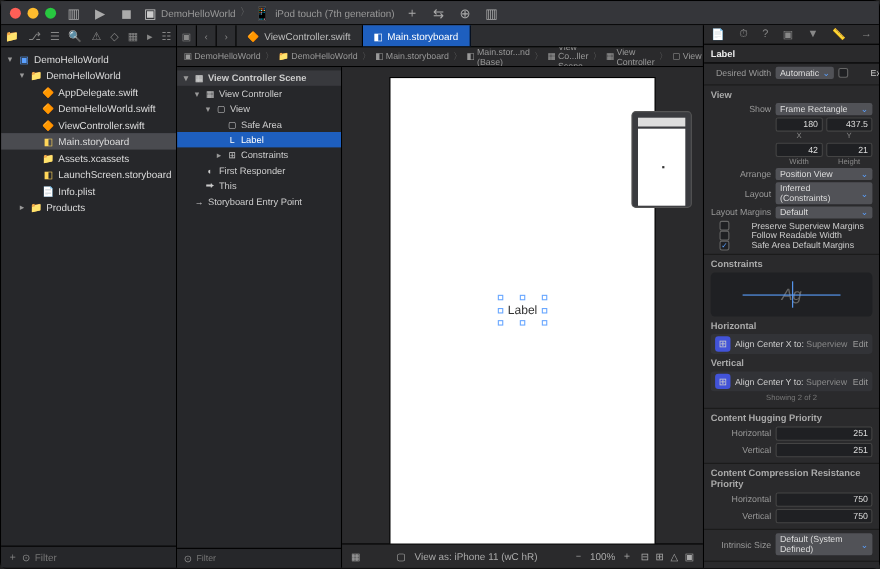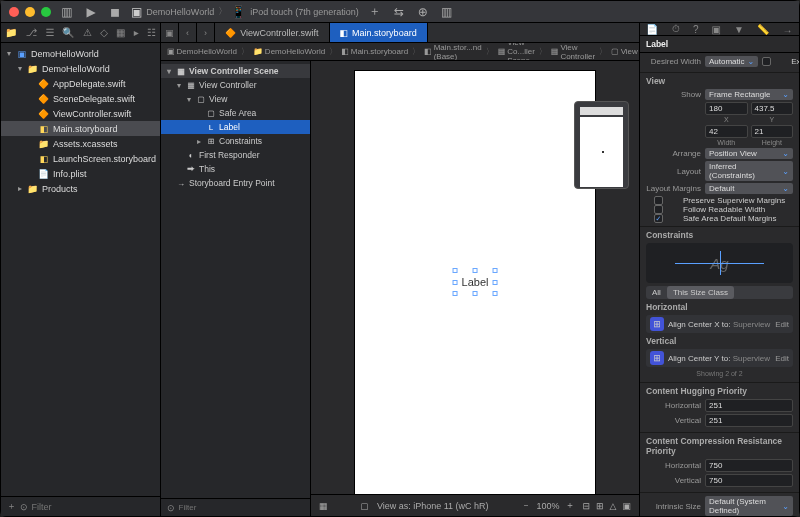--- a/index.html
+++ b/index.html
@@ -83,21 +83,21 @@
 .insp .tabs2 span{font-size:10px}
 .insp .tabs2 .act{color:#5aa0ff}
 .insp .hdr{padding:3px 6px;color:#eee;font-weight:600;border-bottom:1px solid #000}
 .insp .sect{padding:3px 6px;border-bottom:1px solid #1a1a1a}
 .insp .stitle{color:#aaa;font-weight:600;margin-bottom:3px;font-size:8.5px}
 .insp .row2{display:flex;align-items:center;gap:4px;margin-bottom:2px}
 .insp .row2 .lab{color:#999;text-align:right;flex:0 0 55px;font-size:8px}
 .insp .row2 .val{flex:1}
 .pop{background:#515257;border-radius:2px;padding:1px 4px;display:flex;align-items:center;justify-content:space-between;color:#ddd;font-size:8px}
 .pop::after{content:'⌄';color:#5aa0ff;margin-left:3px}
-.fld{background:#1f2023;border:1px solid #444;border-radius:2px;padding:1px 3px;color:#ddd;font-size:8px;text-align:left}
+.fld{background:#1f2023;border:1px solid #444;border-radius:2px;padding:1px 3px;color:#ddd;font-size:8px;text-align:right}
 .xy{display:flex;gap:3px}
 .xy .col{flex:1;text-align:center}
 .xy .fld{width:100%}
 .xy .sub{color:#888;font-size:7px;margin-top:1px}
 .chk{display:flex;align-items:center;gap:20px;font-size:8px;color:#ccc}
 .chk .box{width:9px;height:9px;border:1px solid #666;background:#1f2023;border-radius:2px;display:flex;align-items:center;justify-content:center;font-size:7px;color:#5aa0ff}
 .cwell{background:#1f2023;border-radius:4px;height:40px;display:flex;align-items:center;justify-content:center;position:relative;margin:3px 0}
 .cwell .cx{position:absolute;background:#5aa0ff}
 .cwell .ch{width:60%;height:1px;top:50%}.cwell .cv{height:60%;width:1px;left:50%}
 .cwell .ag{color:#666;font-size:15px;font-style:italic}
@@ -162,21 +162,21 @@
             <span>DemoHelloWorld</span>
           </div>
           <div class="trow" style="padding-left: 26px;">
             <span class="disc"></span>
             <span class="ficon swift">🔶</span>
             <span>AppDelegate.swift</span>
           </div>
           <div class="trow" style="padding-left: 26px;">
             <span class="disc"></span>
             <span class="ficon swift">🔶</span>
-            <span>SceneDelegate.swift</span>
+            <span>DemoHelloWorld.swift</span>
           </div>
           <div class="trow" style="padding-left: 26px;">
             <span class="disc"></span>
             <span class="ficon swift">🔶</span>
             <span>ViewController.swift</span>
           </div>
           <div class="trow sel" style="padding-left: 26px;">
             <span class="disc"></span>
             <span class="ficon sb">◧</span>
             <span>Main.storyboard</span>
@@ -432,24 +432,20 @@
           </div>
       </div>
 
       <div class="sect">
         <div class="stitle">Constraints</div>
         <div class="cwell">
           <div class="cx ch"></div>
             <div class="cx cv"></div>
           <span class="ag">Ag</span>
         </div>
-        <div class="segc">
-            <span>All</span>
-            <span class="on">This Size Class</span>
-          </div>
         <div class="stitle">Horizontal</div>
         <div class="crow">
           <div class="ci">⊞</div>
           <div class="ct"><span>Align Center X to:</span> <span style="color:#888">Superview</span></div>
           <div class="ce">Edit</div>
         </div>
         <div class="stitle">Vertical</div>
         <div class="crow">
           <div class="ci">⊞</div>
           <div class="ct"><span>Align Center Y to:</span> <span style="color:#888">Superview</span></div>

